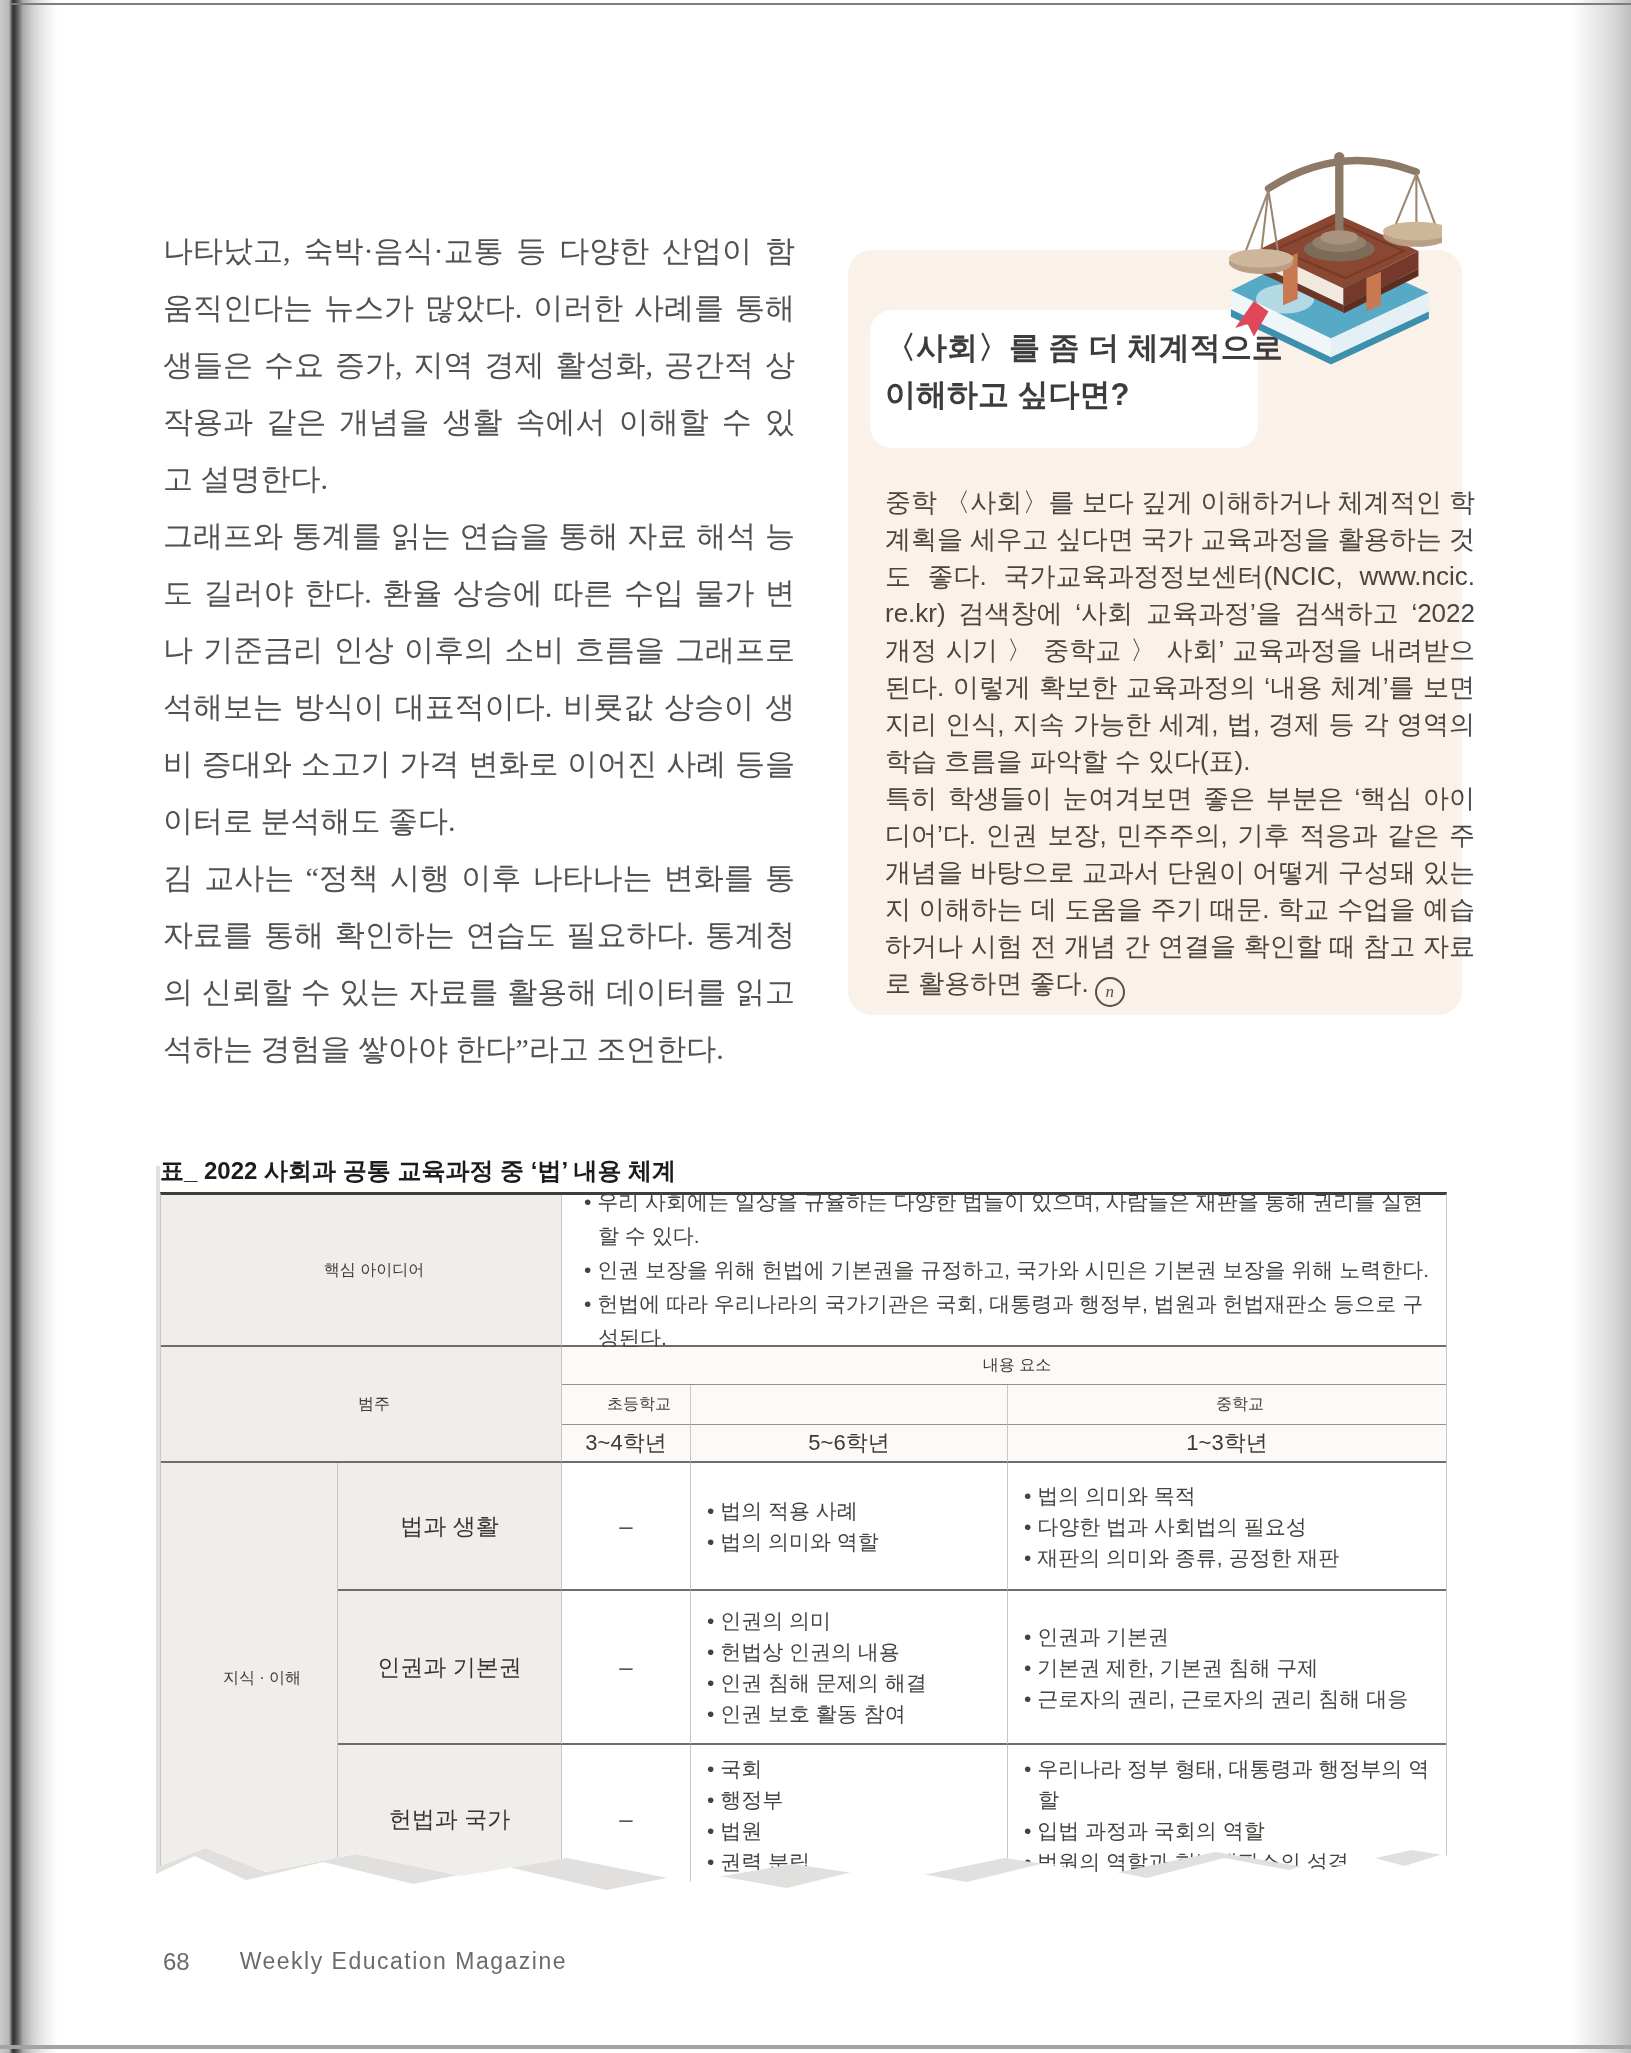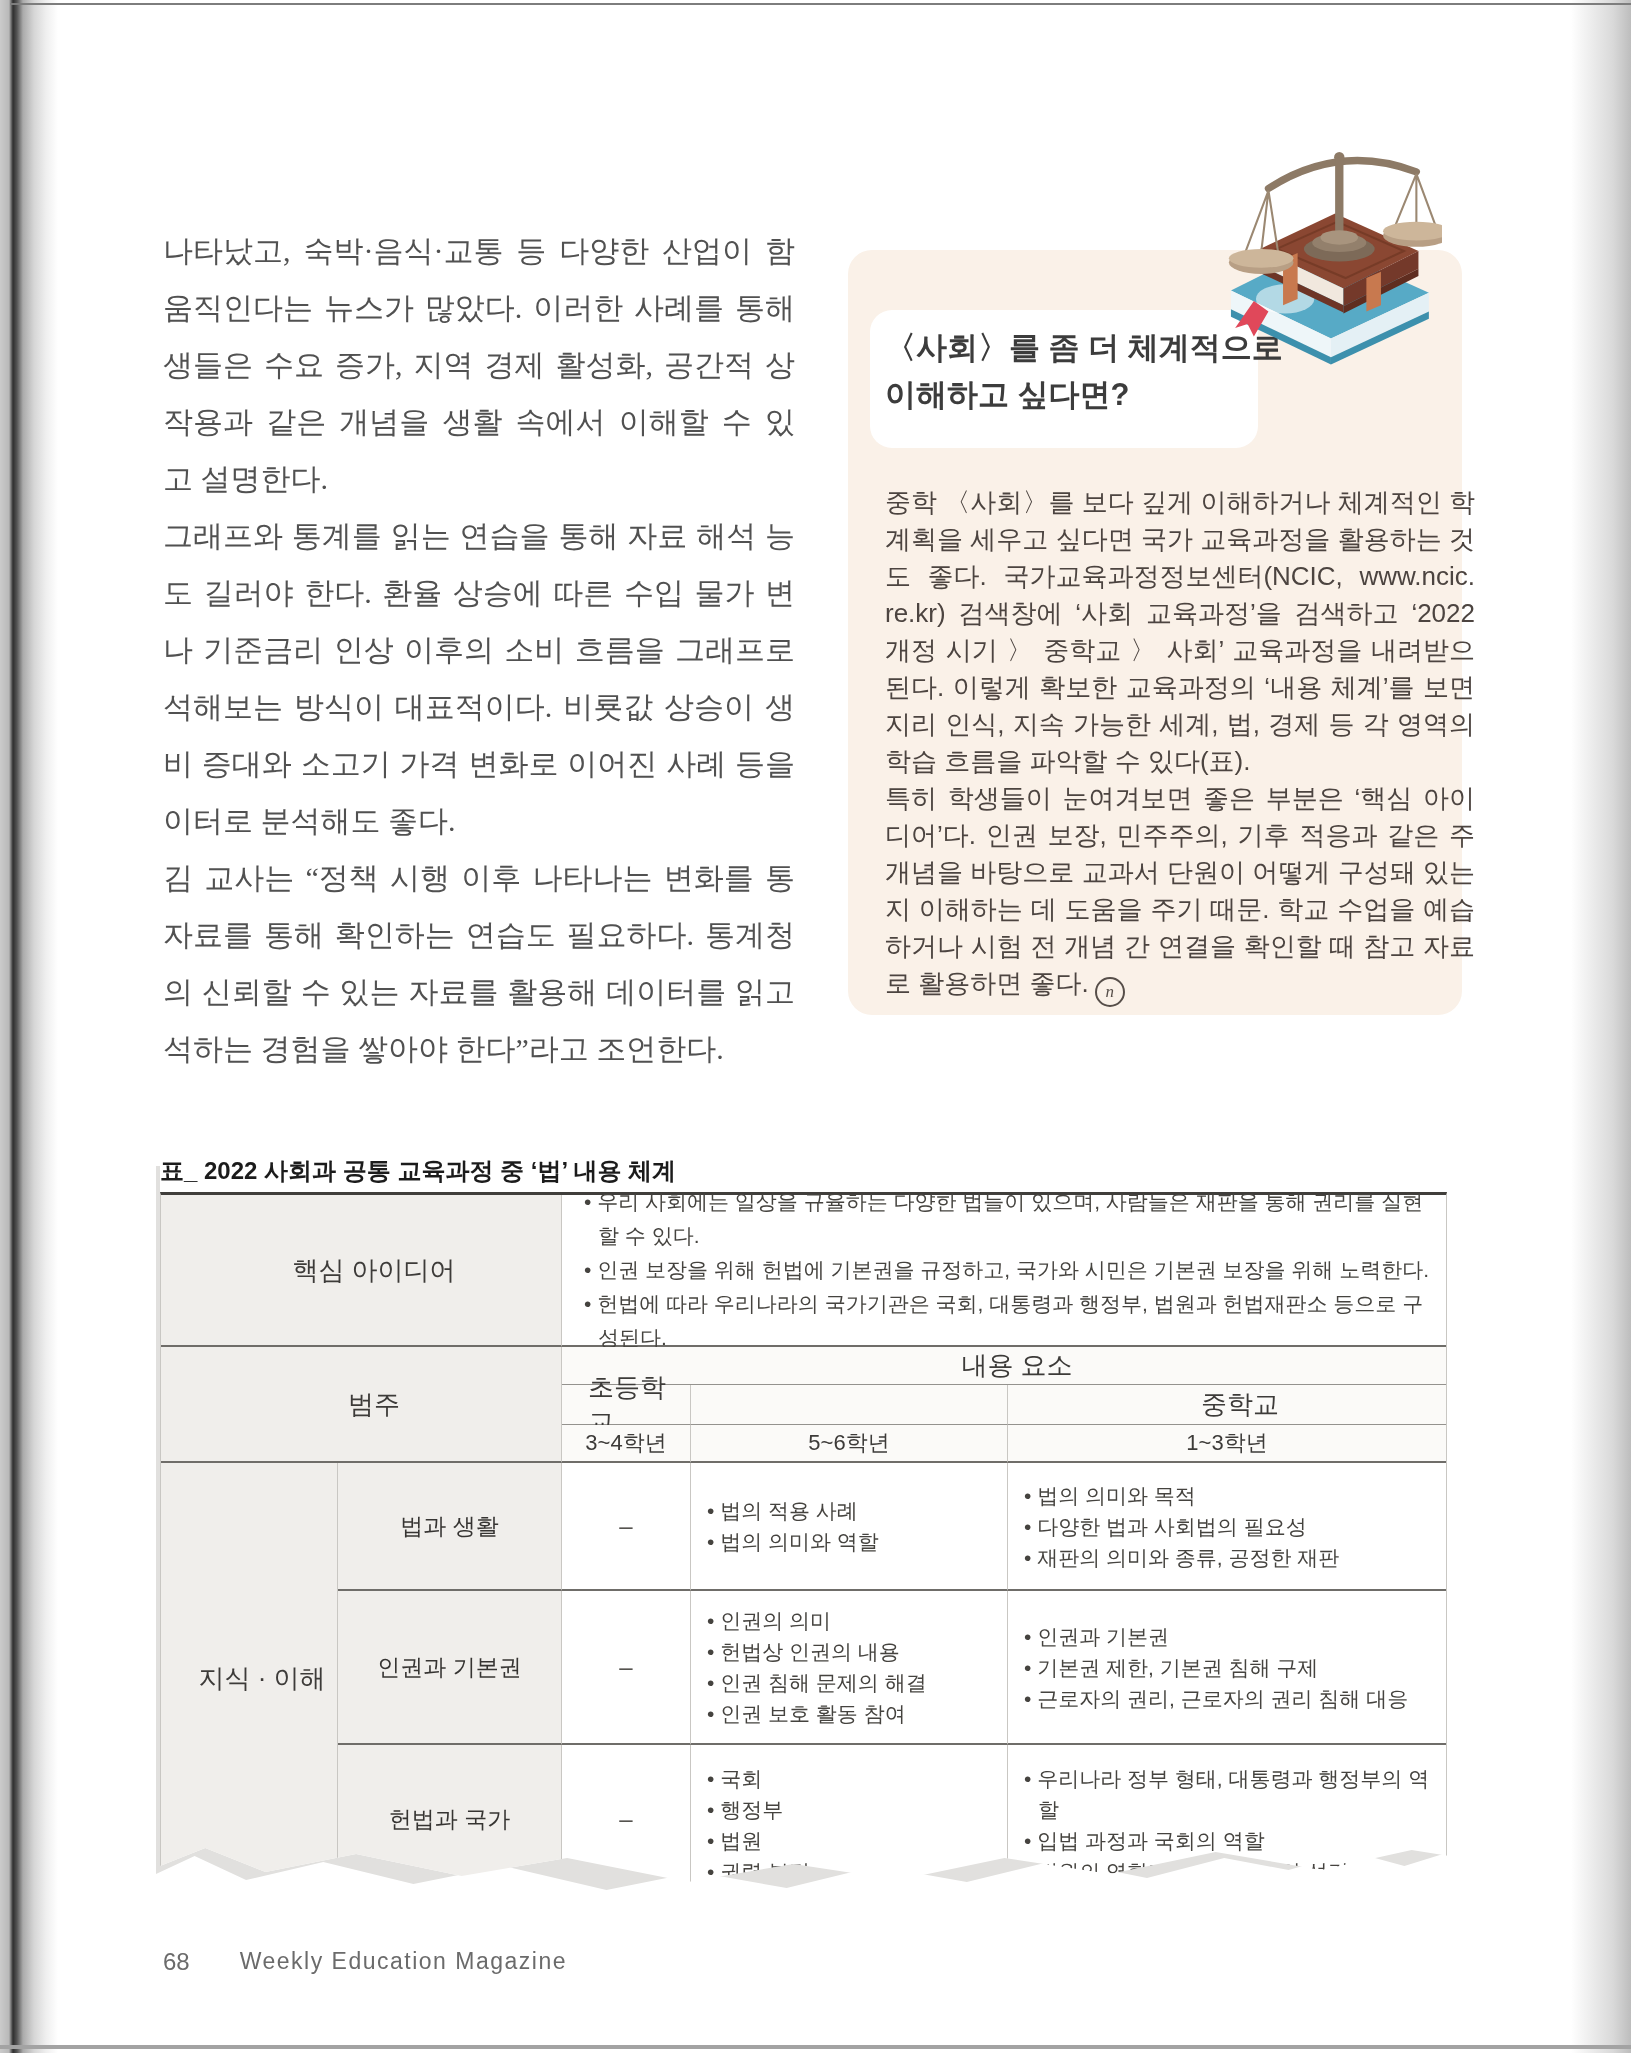--- a/index.html
+++ b/index.html
@@ -49,26 +49,26 @@
     grid-template-rows:152px 38px 40px 38px 128px 154px 148px;
     border-top:3px solid #403e3b;border-left:1px solid #c9c7c3;border-right:1px solid #c9c7c3;
     width:1285px;}
   .cell{box-sizing:border-box;}
   .br{border-right:1px solid #c9c7c3;}
   .bb-d{border-bottom:2px solid #6f6d69;}
   .bb-m{border-bottom:1px solid #94928e;}
   .bg-g{background:#f0eeeb;}
   .bg-h{background:#fbfaf8;}
   .cen{display:flex;align-items:center;justify-content:center;}
-  .hdr-txt{font-size:26px;color:#3d3b39;padding-left:26px;}
+  .hdr-txt{font-size:16px;color:#3d3b39;padding-left:26px;}
   .grade-txt{font-size:22px;color:#3d3b39;}
   .cat-txt{font-size:23px;color:#363432;}
   .dash{font-size:24px;color:#55534f;}
   .cell-list{display:flex;flex-direction:column;justify-content:center;padding:10px 14px;}
-  .cell-list.top{justify-content:flex-start;padding-top:18px;}
+  .cell-list.top{justify-content:flex-start;padding-top:8px;}
   .bullet{font-size:21px;line-height:31px;color:#45433f;padding-left:16px;text-indent:-14px;}
   .bullet::before{content:"• ";}
   .core-list{padding-left:20px;}
   .core-list .bullet{line-height:34px;font-size:21px;}
 
   
   .footer{position:absolute;left:163px;top:1948px;display:flex;align-items:flex-start;gap:50px;color:#6b6b6b;}
   .pageno{font-size:24px;}
   .magname{font-size:23px;letter-spacing:1.5px;}
 

